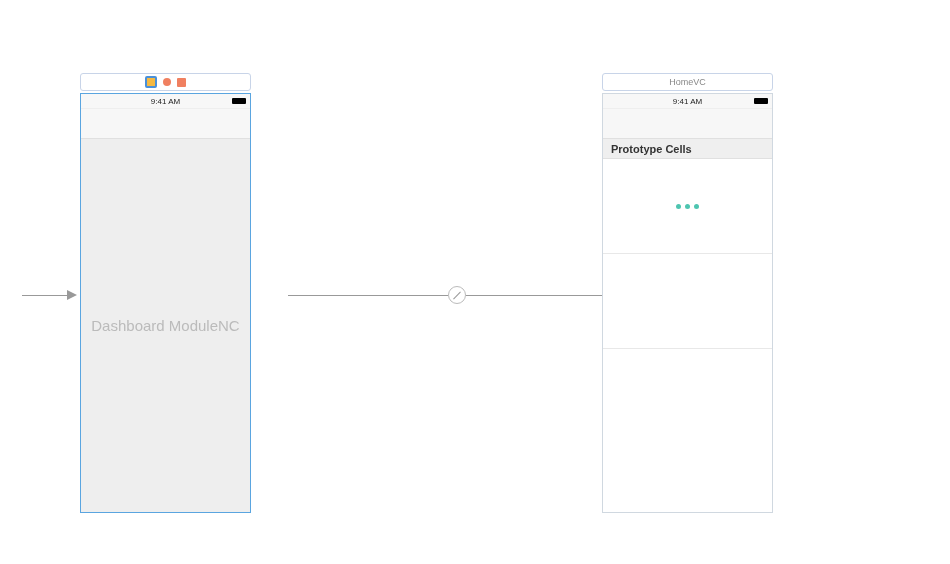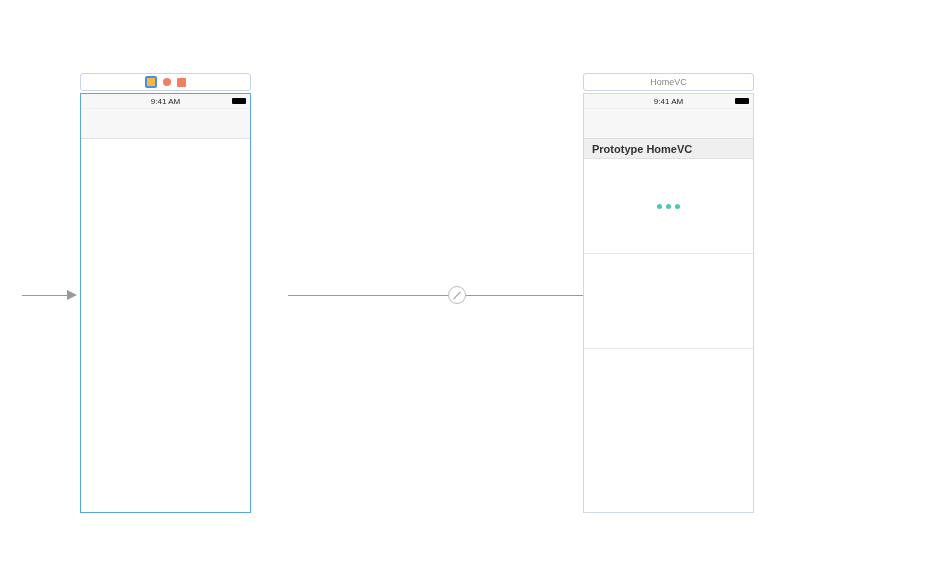--- a/index.html
+++ b/index.html
@@ -201,21 +201,21 @@
       left: -1px;
       transform: rotate(-45deg);
     }
     
     #scene1 {
       left: 80px;
       top: 73px;
     }
     
     #scene2 {
-      left: 583px;
+      left: 602px;
       top: 73px;
       justify-content: flex-end;
     }
     
     #scene1 .phone-frame {
       height: 420px;
     }
     
     #scene2 .phone-frame {
       height: 420px;
@@ -234,20 +234,23 @@
       <span class="icon-orange-circle"></span>
       <span class="icon-orange-square"></span>
     </div>
   </div>
   <div class="phone-frame selected">
     <div class="status-bar">
       <span class="status-time">9:41 AM</span>
       <span class="battery-icon"></span>
     </div>
     <div class="nav-bar"></div>
+    <div class="phone-content">
+      <span class="placeholder-text">Dashboard ModuleNC</span>
+    </div>
   </div>
 </div>
 
 <div class="arrow-line" style="left: 288px; top: 295px; width: 160px;"></div>
 <div class="segue-circle" style="left: 448px; top: 286px;">
   <div class="segue-inner"></div>
 </div>
 <div class="arrow-line" style="left: 466px; top: 295px; width: 140px;"></div>
 <div class="arrow-head" style="left: 606px; top: 290px;"></div>
 
@@ -255,21 +258,21 @@
   <div class="scene-header">
     <span>HomeVC</span>
   </div>
   <div class="phone-frame">
     <div class="status-bar">
       <span class="status-time">9:41 AM</span>
       <span class="battery-icon"></span>
     </div>
     <div class="nav-bar"></div>
     <div class="phone-content-white">
-      <div class="table-section-header">Prototype HomeVC</div>
+      <div class="table-section-header">Prototype Cells</div>
       <div class="table-cell">
         <div class="loading-dots">
           <span class="dot"></span>
           <span class="dot"></span>
           <span class="dot"></span>
         </div>
       </div>
       <div class="table-cell"></div>
       <div class="table-cell" style="border-bottom:none;"></div>
     </div>

